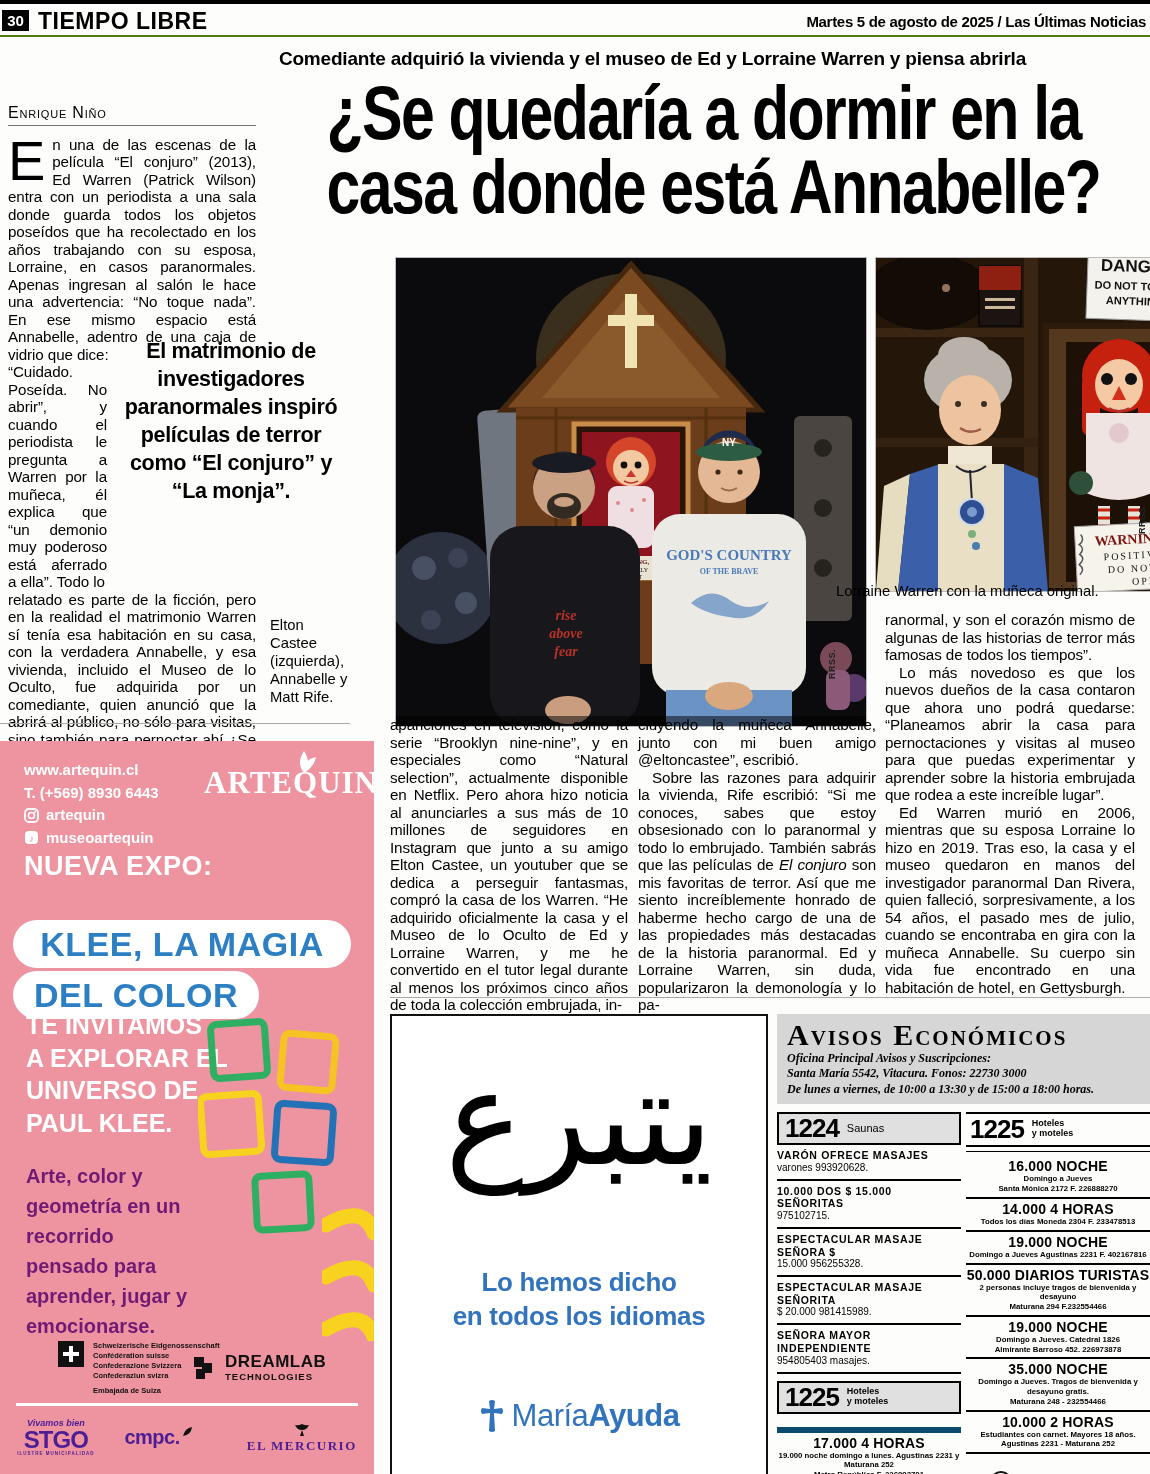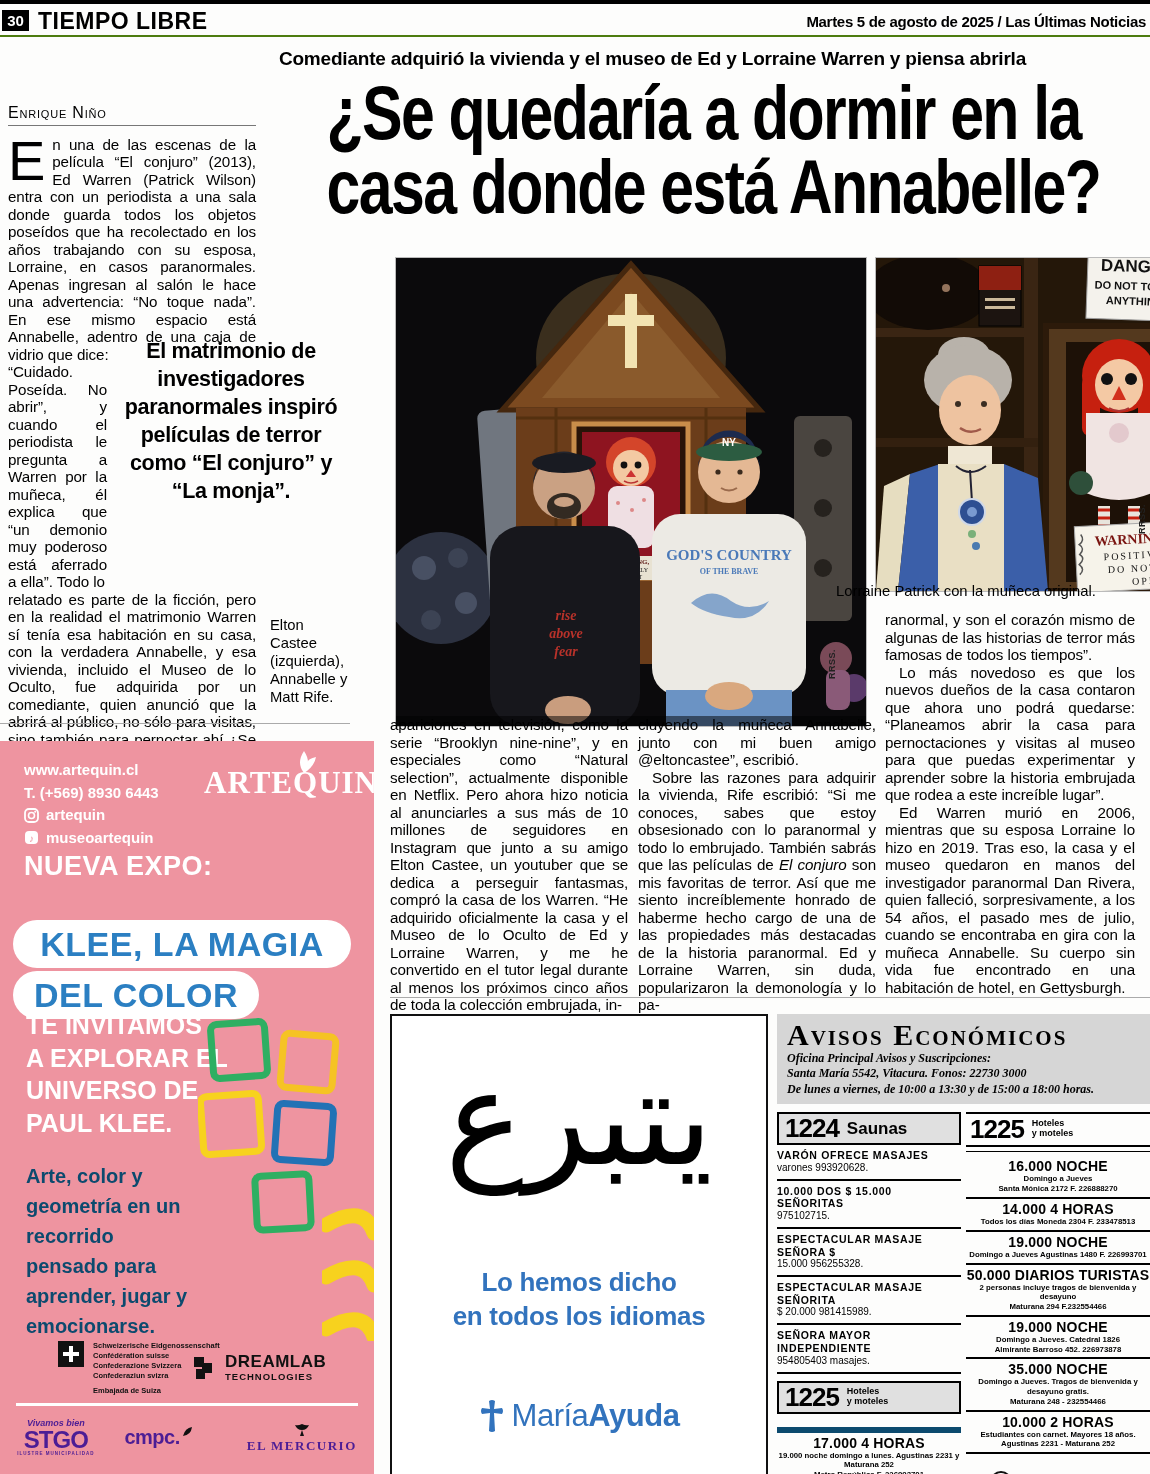--- a/index.html
+++ b/index.html
@@ -57,21 +57,21 @@
   .aq-logo{position:absolute;left:204px;top:24px;color:#fff;font-family:"Liberation Serif",serif;
            font-size:31px;font-weight:700;letter-spacing:1px;}
   .aq-leaf{position:absolute;left:291px;top:10px;}
   .aq-nueva{position:absolute;left:24px;top:110px;color:#fff;font-size:27px;font-weight:800;letter-spacing:0.5px;}
   .aq-pill{position:absolute;background:#fff;border-radius:26px;display:flex;align-items:center;justify-content:center;
            color:#2b7fc2;font-weight:800;letter-spacing:0.5px;margin-top:31px;}
   .aq-pill1{left:13px;top:148px;width:338px;height:48px;font-size:34px;}
   .aq-pill2{left:13px;top:199px;width:246px;height:48px;font-size:34px;}
   .aq-invite{position:absolute;left:26px;top:268px;color:#fff;font-size:25px;font-weight:800;line-height:1.3;}
   .aq-squares{position:absolute;left:198px;top:272px;}
-  .aq-desc{position:absolute;left:26px;top:420px;color:#0c4a6e;font-size:20px;font-weight:700;line-height:1.5;}
+  .aq-desc{position:absolute;left:26px;top:420px;color:#701a75;font-size:20px;font-weight:700;line-height:1.5;}
   .aq-arcs{position:absolute;left:322px;top:440px;}
   .aq-swiss{position:absolute;left:58px;top:600px;display:flex;gap:9px;color:#111;}
   .swiss-flag{width:26px;height:26px;background:#111;position:relative;flex:none;}
   .swiss-flag::before{content:"";position:absolute;left:11px;top:5px;width:4px;height:16px;background:#fff;}
   .swiss-flag::after{content:"";position:absolute;left:5px;top:11px;width:16px;height:4px;background:#fff;}
   .swiss-lines{font-size:7.5px;line-height:1.35;font-weight:600;}
   .swiss-emb{font-size:7.5px;font-weight:800;margin-top:4px;}
   .aq-dreamlab{position:absolute;left:192px;top:612px;display:flex;gap:9px;align-items:center;color:#111;}
   .dl-name{font-size:17px;font-weight:800;letter-spacing:0.5px;line-height:1;}
   .dl-sub{font-size:9.5px;font-weight:700;letter-spacing:1px;line-height:1.4;}
@@ -97,21 +97,21 @@
 
   
   .avisos{position:absolute;left:777px;top:1010px;width:373px;height:464px;}
   .av-header{background:#d6d6d6;padding:5px 10px 7px;font-family:"Liberation Serif",serif;}
   .av-title{font-size:30px;font-weight:700;font-variant:small-caps;letter-spacing:2px;line-height:1.05;}
   .av-sub{font-size:12px;font-weight:700;font-style:italic;line-height:1.3;}
   .av-cols{display:flex;gap:5px;margin-top:8px;}
   .av-col{width:184px;}
   .cat-box{border:2px solid #000;background:#e0e0e0;padding:1px 6px 2px;display:flex;align-items:center;gap:8px;}
   .cat-code{font-size:26px;font-weight:800;letter-spacing:-1px;line-height:1;}
-  .cat-label{font-size:17px;font-weight:700;line-height:1;}
+  .cat-label{font-size:11px;font-weight:400;line-height:1;}
   .cat-label2{font-size:9px;font-weight:700;line-height:1.1;}
   .sauna-ad{border-bottom:2px solid #000;padding:4px 0 5px;}
   .sa-title{font-size:10.5px;font-weight:800;letter-spacing:0.7px;line-height:1.2;}
   .sa-body{font-size:10px;line-height:1.2;}
   .hotel-list{margin-top:13px;border-top:6px solid #0c4a6e;}
   .hotel-ad{border-bottom:2px solid #000;padding:2px 0 3px;text-align:center;}
   .ha-title{font-size:14px;font-weight:800;letter-spacing:0.2px;line-height:1.15;}
   .ha-line{font-size:7.8px;font-weight:700;line-height:1.25;}
   .cat-plain{display:flex;align-items:center;gap:8px;padding:2px 4px 3px;border-top:2px solid #000;}
   .dbl-rule{height:4px;border-top:2px solid #000;border-bottom:1px solid #000;}
@@ -293,21 +293,21 @@
         <circle cx="96" cy="254" r="13" fill="#2e4f92" stroke="#cfd8e8" stroke-width="2"></circle>
         <circle cx="96" cy="254" r="5" fill="#7a9ad0"></circle>
         <circle cx="96" cy="276" r="4" fill="#7ab07a"></circle>
           <circle cx="100" cy="288" r="4" fill="#4a7ab0"></circle>
       </g>
       <circle cx="205" cy="225" r="12" fill="#2e4f3a"></circle>
     </svg>
   </figure>
 
   <div class="caption caption-main">Elton Castee (izquierda), Annabelle y Matt Rife.</div>
-  <div class="caption caption-right">Lorraine Patrick con la muñeca original.</div>
+  <div class="caption caption-right">Lorraine Warren con la muñeca original.</div>
   <div class="credit credit-main">RRSS.</div>
   <div class="credit credit-right">RRSS.</div>
 
   <div class="col col2">
     <p>apariciones en televisión, como la serie “Brooklyn nine-nine”, y en especiales como “Natural selection”, actualmente disponible en Netflix. Pero ahora hizo noticia al anunciarles a sus más de 10 millones de seguidores en Instagram que junto a su amigo Elton Castee, un youtuber que se dedica a perseguir fantasmas, compró la casa de los Warren. “He adquirido oficialmente la casa y el Museo de lo Oculto de Ed y Lorraine Warren, y me he convertido en el tutor legal durante al menos los próximos cinco años de toda la colección embrujada, in-</p>
   </div>
   <div class="col col3">
     <p>cluyendo la muñeca Annabelle, junto con mi buen amigo @eltoncastee”, escribió.</p>
     <p class="indent"><span>Sobre las razones para adquirir la vivienda, Rife escribió: “Si me conoces, sabes que estoy obsesionado con lo paranormal y todo lo embrujado. También sabrás que las películas de </span><span class="ital">El conjuro</span><span> son mis favoritas de terror. Así que me siento increíblemente honrado de haberme hecho cargo de una de las propiedades más destacadas de la historia paranormal. Ed y Lorraine Warren, sin duda, popularizaron la demonología y lo pa-</span></p>
   </div>
@@ -498,21 +498,21 @@
             <div class="ha-title">16.000 NOCHE</div>
             <div class="ha-line">Domingo a Jueves</div>
             <div class="ha-line">Santa Mónica 2172 F. 226888270</div>
           </div>
           <div class="hotel-ad">
             <div class="ha-title">14.000 4 HORAS</div>
             <div class="ha-line">Todos los días Moneda 2304 F. 233478513</div>
           </div>
           <div class="hotel-ad">
             <div class="ha-title">19.000 NOCHE</div>
-            <div class="ha-line">Domingo a Jueves Agustinas 1480 F. 226993701</div>
+            <div class="ha-line">Domingo a Jueves Agustinas 2231 F. 402167816</div>
           </div>
           <div class="hotel-ad">
             <div class="ha-title">50.000 DIARIOS TURISTAS</div>
             <div class="ha-line">2 personas incluye tragos de bienvenida y desayuno</div>
             <div class="ha-line">Maturana 294 F.232554466</div>
           </div>
           <div class="hotel-ad">
             <div class="ha-title">19.000 NOCHE</div>
             <div class="ha-line">Domingo a Jueves. Catedral 1826</div>
             <div class="ha-line">Almirante Barroso 452. 226973878</div>

